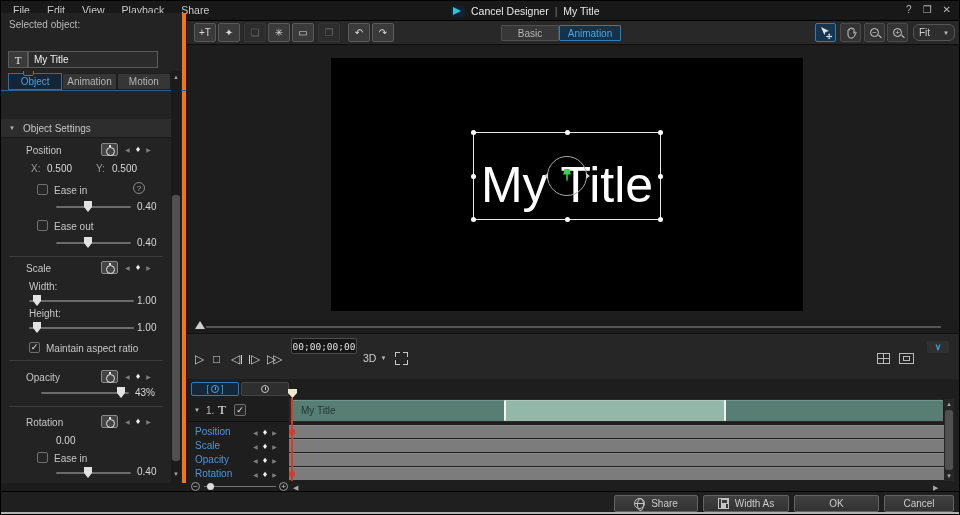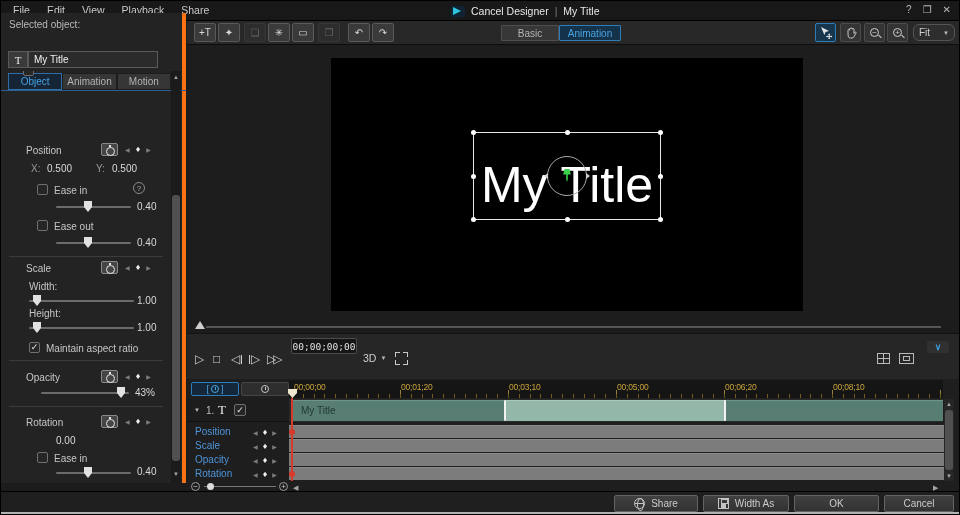--- a/index.html
+++ b/index.html
@@ -165,20 +165,24 @@
       <div class="tab active">Object</div>
       <div class="tab">Animation</div>
       <div class="tab">Motion</div>
     </div>
     <div class="tabline"></div>
 
     <div class="abs" style="left:0;top:58px;width:170px;height:8px;overflow:hidden">
       <div class="chk" style="position:absolute;left:22px;top:-6px"></div>
     </div>
 
+    <div class="hrow" style="top:106px">
+      <span class="tri" style="margin-left:8px">▼</span>
+      <span class="lbl" style="margin-left:8px">Object Settings</span>
+    </div>
 
     <span class="abs lbl" style="left:25px;top:132px">Position</span>
     <div class="kf" style="left:100px;top:130px"></div>
     <div class="abs f" style="left:124px;top:131px;gap:6px">
       <span class="nav-l">◀</span>
       <span class="nav-d">♦</span>
       <span class="nav-r">▶</span>
     </div>
     <span class="abs dim" style="left:30px;top:150px">X:</span>
     <span class="abs val" style="left:46px;top:150px">0.500</span>
@@ -379,28 +383,20 @@
   <div class="timeline">
     <div class="kftoggle on" style="left:4px">
       <span>[</span>
         <span class="clock"></span>
         <span>]</span>
     </div>
     <div class="kftoggle off" style="left:54px">
       <span class="clock"></span>
     </div>
 
-    <div class="ruler">
-      <span class="rlab" style="left:5px">00;00;00</span>
-      <span class="rlab" style="left:112px">00;01;20</span>
-      <span class="rlab" style="left:220px">00;03;10</span>
-      <span class="rlab" style="left:328px">00;05;00</span>
-      <span class="rlab" style="left:436px">00;06;20</span>
-      <span class="rlab" style="left:544px">00;08;10</span>
-    </div>
 
     <div class="trackhdr">
       <span class="tri abs" style="left:7px;top:8px">▼</span>
       <span class="abs" style="left:19px;top:6px;font-size:10px;color:#bdbdbd">1.</span>
       <span class="abs" style="left:31px;top:3px;font-family:'Liberation Serif',serif;font-size:13px;color:#ececec">T</span>
       <span class="chk abs" style="left:47px;top:5px;width:12px;height:12px">
           <span class="ck">✓</span>
         </span>
     </div>
 

